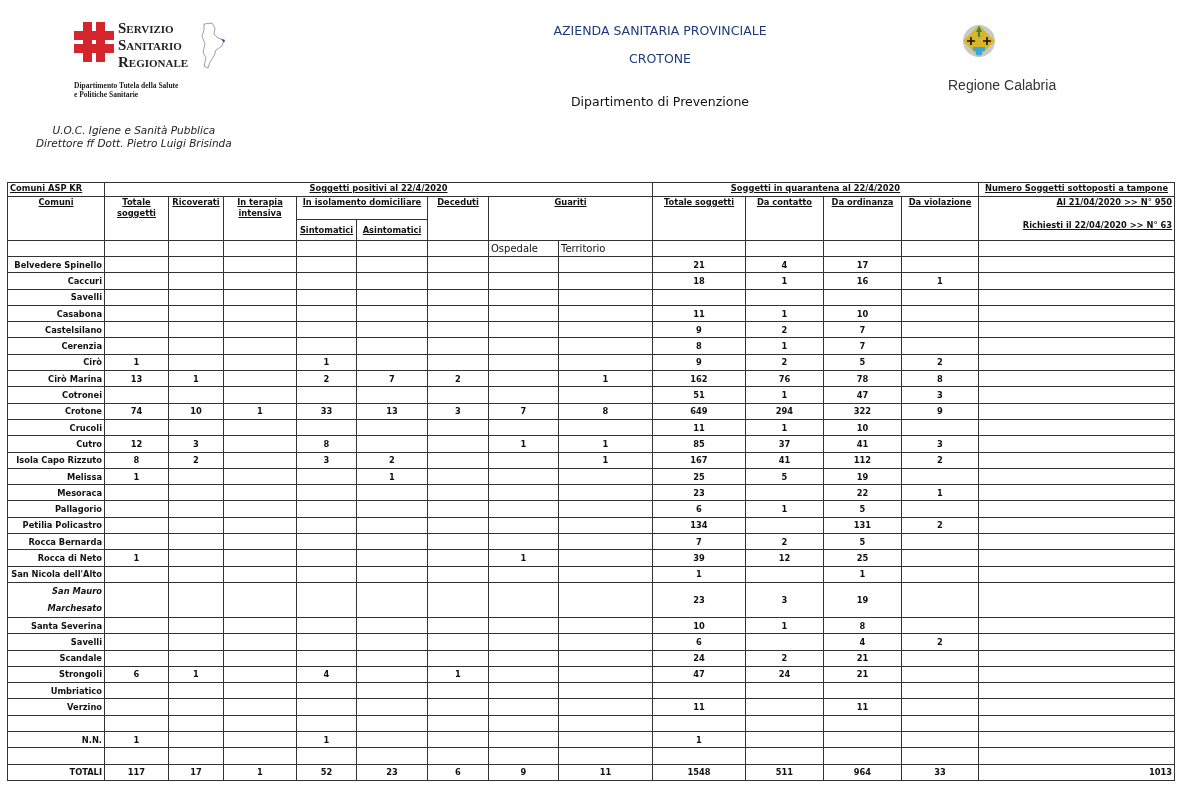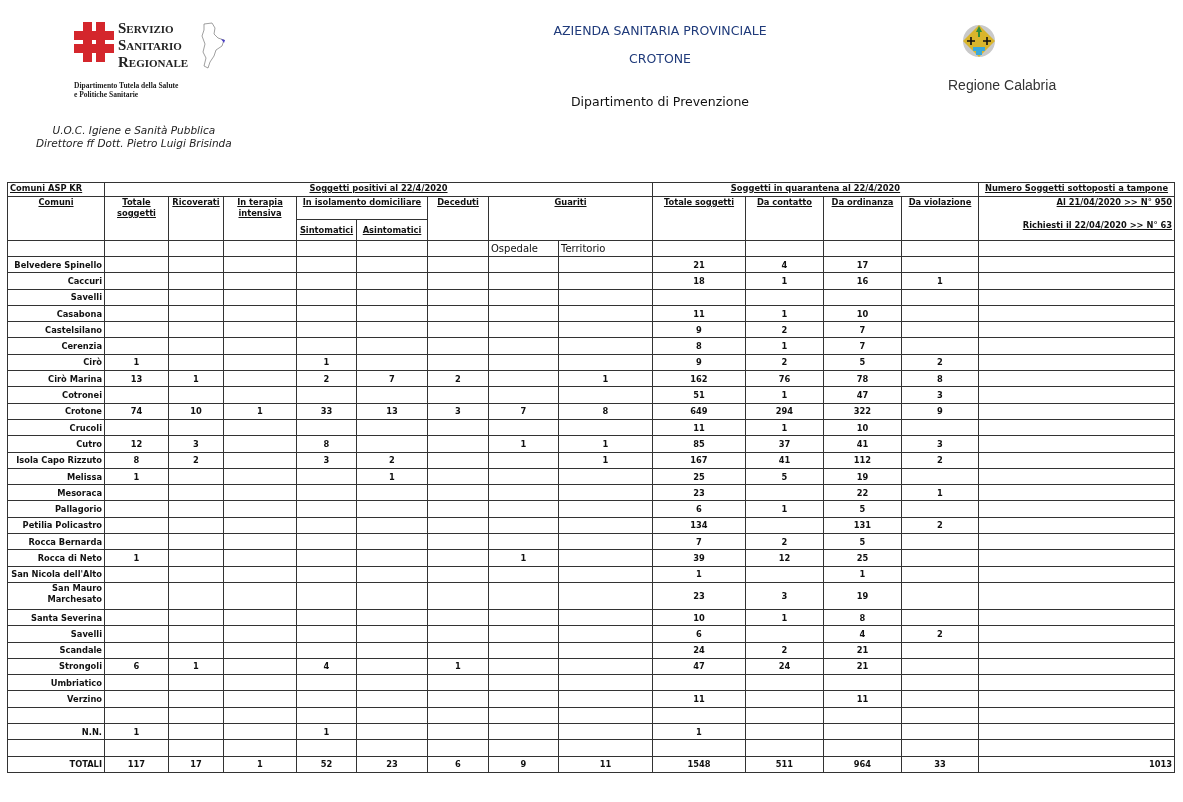--- a/index.html
+++ b/index.html
@@ -33,21 +33,21 @@
   table.main { position: absolute; left: 7px; top: 182px; border-collapse: collapse; table-layout: fixed; font-family: "DejaVu Sans", sans-serif; font-size: 8.3px; font-weight: bold; }
   table.main td, table.main th { border: 1px solid #333; padding: 0 2px; height: 15px; overflow: hidden; white-space: nowrap; }
   table.main td.num { text-align: center; }
   table.main th { font-weight: bold; text-align: center; vertical-align: top; line-height: 11px; text-decoration: underline; }
   table.main th.left { text-align: left; }
   table.main th.right { text-align: right; }
   table.main .sub { font-weight: normal; font-size: 10px; text-align: left; }
   table.main tr.hdr1 th { height: 13px; }
   table.main tr.data td { height: 15.3px; }
   table.main tr.tall td { height: 26px; }
-  table.main tr.tall td.name { white-space: normal; line-height: 11px; vertical-align: top; }
+  table.main tr.tall td.name { white-space: normal; line-height: 17px; vertical-align: top; font-style: italic; }
   table.main td.name { text-align: right; }
   table.main tr.total td { height: 15px; }
   table.main tr.total td.name { text-align: right; }
   .wrap { white-space: normal !important; }
 </style>
 </head>
 <body>
 
 <div class="ssr-logo">
   <div class="ssr-cross">

